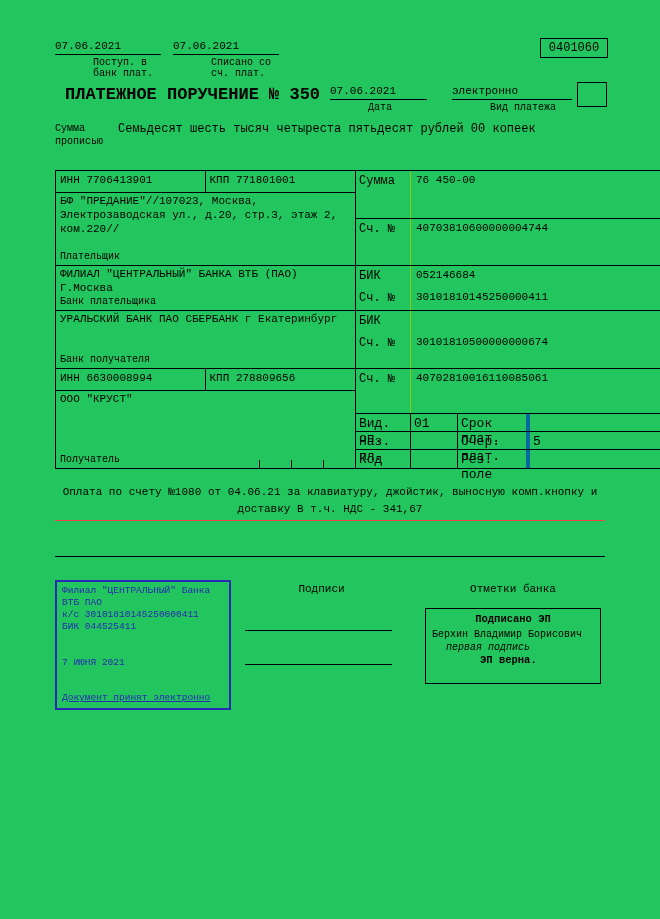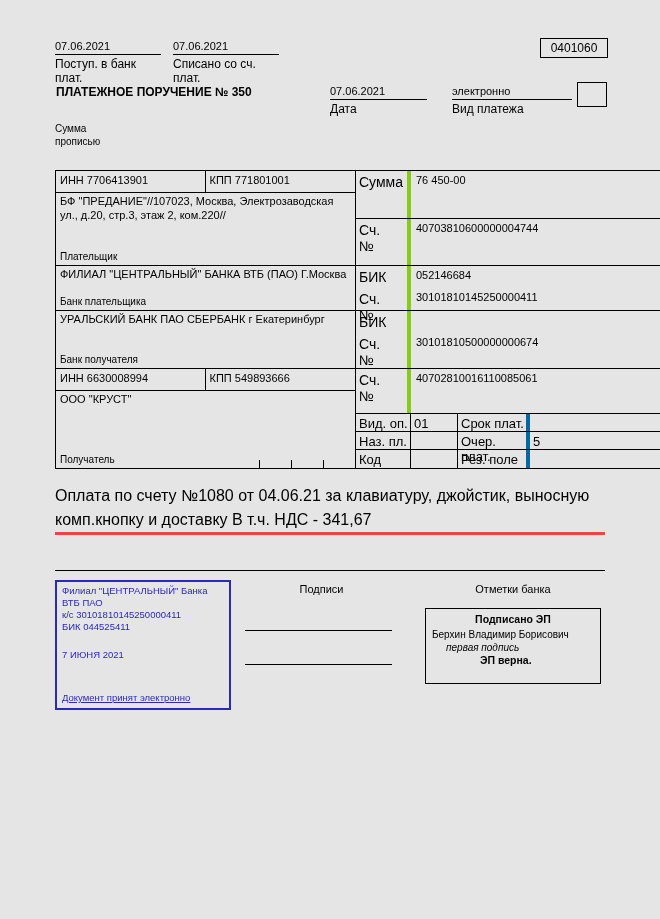--- a/index.html
+++ b/index.html
@@ -1,34 +1,34 @@
 <!DOCTYPE html>
 <html><head>
 <meta charset="utf-8">
 <style>
   * { margin:0; padding:0; box-sizing:border-box; }
   html,body { background:#fff; }
   .page {
-    position:relative; width:660px; height:919px; background:#e5e5e5;
-    font-family:Liberation Sans, sans-serif; font-size:11px; color:#000;
+    position:relative; width:660px; height:919px; background:#22c55e;
+    font-family:Liberation Mono, monospace; font-size:11px; color:#000;
     overflow:hidden;
   }
 
   
   .date-field { position:absolute; width:106px; }
   .date-value { border-bottom:1px solid #000; padding:0 2px 2px 0; font-size:11px; }
-  .tiny-label { font-size:12px; margin-top:2px; }
+  .tiny-label { font-size:10px; margin-top:2px;margin-left:38px; }
 
   .form-code-box {
     position:absolute; left:540px; top:38px; width:68px; height:20px;
     border:1px solid #000; text-align:center; line-height:18px; font-size:12px;
   }
 
   
-  .doc-title { position:absolute; left:56px; top:85px; font-size:12px; font-weight:bold; }
+  .doc-title { position:absolute; left:65px; top:85px; font-size:17px; font-weight:bold; }
   .title-field { position:absolute; top:85px; }
   .title-field .date-value { font-size:11px; }
   .empty-box { position:absolute; left:577px; top:82px; width:30px; height:25px; border:1px solid #000; }
 
   
   .aw-label { position:absolute; left:55px; top:122px; width:58px; font-size:10px; line-height:1.3; }
   .aw-value { position:absolute; left:118px; top:122px; width:487px; font-size:12px; }
 
   
   .main-table {
@@ -42,21 +42,21 @@
   .cell-half { width:150px; padding:3px 4px 0 4px; }
   .cell-half.first { border-right:1px solid #000; }
   .lrow-block { position:relative; padding:2px 4px; border-bottom:1px solid #000; line-height:1.25; }
   .lrow-block.last { border-bottom:none; flex:1; }
   .section-label { position:absolute; left:4px; bottom:2px; font-size:10px; }
   .lr2 { height:73px; }
   .lr3 { height:45px; }
   .lr4 { height:58px; }
 
   .rrow { display:flex; }
-  .rlabel { width:55px; border-right:4px solid #84cc16; padding:3px 10px 0 3px; font-size:14px; }
+  .rlabel { width:55px; border-right:1px solid #84cc16; padding:3px 10px 0 3px; font-size:12px; }
   .rvalue { flex:1; padding:3px 2px 0 5px; font-size:11px; }
   .bb { border-bottom:1px solid #000; }
   .rr1 { height:48px; }
   .rr2 { height:47px; }
   .rr3 { height:22px; }
   .rr4 { height:23px; }
   .rr5 { height:22px; }
   .rr6 { height:36px; }
   .rr7 { height:45px; }
   .oprow { height:18px; display:flex; font-size:13px; }
@@ -64,31 +64,31 @@
   .opc { padding:2px 2px 0 3px; }
   .opc1 { width:55px; border-right:1px solid #000; }
   .opc2 { width:47px; border-right:1px solid #000; }
   .opc3 { width:72px; border-right:4px solid #0369a1; }
   .opc4 { flex:1; }
 
   .tick { position:absolute; bottom:0; width:1px; height:8px; background:#000; }
 
   
   .purpose { position:absolute; left:55px; top:484px; width:550px; }
-  .purpose-text { min-height:37px; border-bottom:3px solid #ef4444; line-height:1.5; font-size:16px; }
+  .purpose-text { min-height:37px; border-bottom:1px solid #ef4444; line-height:1.5; font-size:11px;text-align:center; }
   .purpose-blank { height:36px; border-bottom:1px solid #000; }
   .purpose-label { font-size:10px; margin-top:2px; }
 
   
   .stamp {
     position:absolute; left:55px; top:580px; width:176px; height:130px;
     border:2px solid #2a2ab4; color:#2a2ab4; font-size:9.5px; padding:3px 5px;
     line-height:1.25;
   }
-  .stamp-date { margin-top:16px; }
+  .stamp-date { margin-top:24px; }
   .stamp-note { position:absolute; left:5px; bottom:4px; text-decoration:underline; }
 
   .signatures-label { position:absolute; left:248px; top:583px; width:147px; text-align:center; font-size:11px; }
   .sig-line { position:absolute; left:245px; width:147px; border-bottom:1px solid #000; height:0; }
   .sig-line.one { top:630px; }
   .sig-line.two { top:664px; }
 
   .bank-marks-label { position:absolute; left:425px; top:583px; width:176px; text-align:center; font-size:11px; }
   .ep-box {
     position:absolute; left:425px; top:608px; width:176px; height:76px;
@@ -119,20 +119,21 @@
     <div class="date-value">07.06.2021</div>
     <div class="tiny-label">Дата</div>
   </div>
   <div class="title-field" style="left:452px; width:120px;">
     <div class="date-value">электронно</div>
     <div class="tiny-label">Вид платежа</div>
   </div>
   <div class="empty-box"></div>
 
   <div class="aw-label">Сумма прописью</div>
+  <div class="aw-value">Семьдесят шесть тысяч четыреста пятьдесят рублей 00 копеек</div>
 
   <div class="main-table">
 
     <div class="tcol-left">
       <div class="lrow-split">
         <div class="cell-half first">ИНН 7706413901</div>
         <div class="cell-half">КПП 771801001</div>
       </div>
       <div class="lrow-block lr2">
         <span>БФ "ПРЕДАНИЕ"//107023, Москва, Электрозаводская ул., д.20, стр.3, этаж 2, ком.220//</span>
@@ -141,21 +142,21 @@
       <div class="lrow-block lr3">
         <span>ФИЛИАЛ "ЦЕНТРАЛЬНЫЙ" БАНКА ВТБ (ПАО) Г.Москва</span>
         <span class="section-label">Банк плательщика</span>
       </div>
       <div class="lrow-block lr4">
         <span>УРАЛЬСКИЙ БАНК ПАО СБЕРБАНК г Екатеринбург</span>
         <span class="section-label">Банк получателя</span>
       </div>
       <div class="lrow-split">
         <div class="cell-half first">ИНН 6630008994</div>
-        <div class="cell-half">КПП 549893666</div>
+        <div class="cell-half">КПП 278809656</div>
       </div>
       <div class="lrow-block last">
         <span>ООО "КРУСТ"</span>
         <span class="section-label">Получатель</span>
         <div class="tick" style="left:203px;"></div>
         <div class="tick" style="left:235px;"></div>
         <div class="tick" style="left:267px;"></div>
       </div>
     </div>
 

